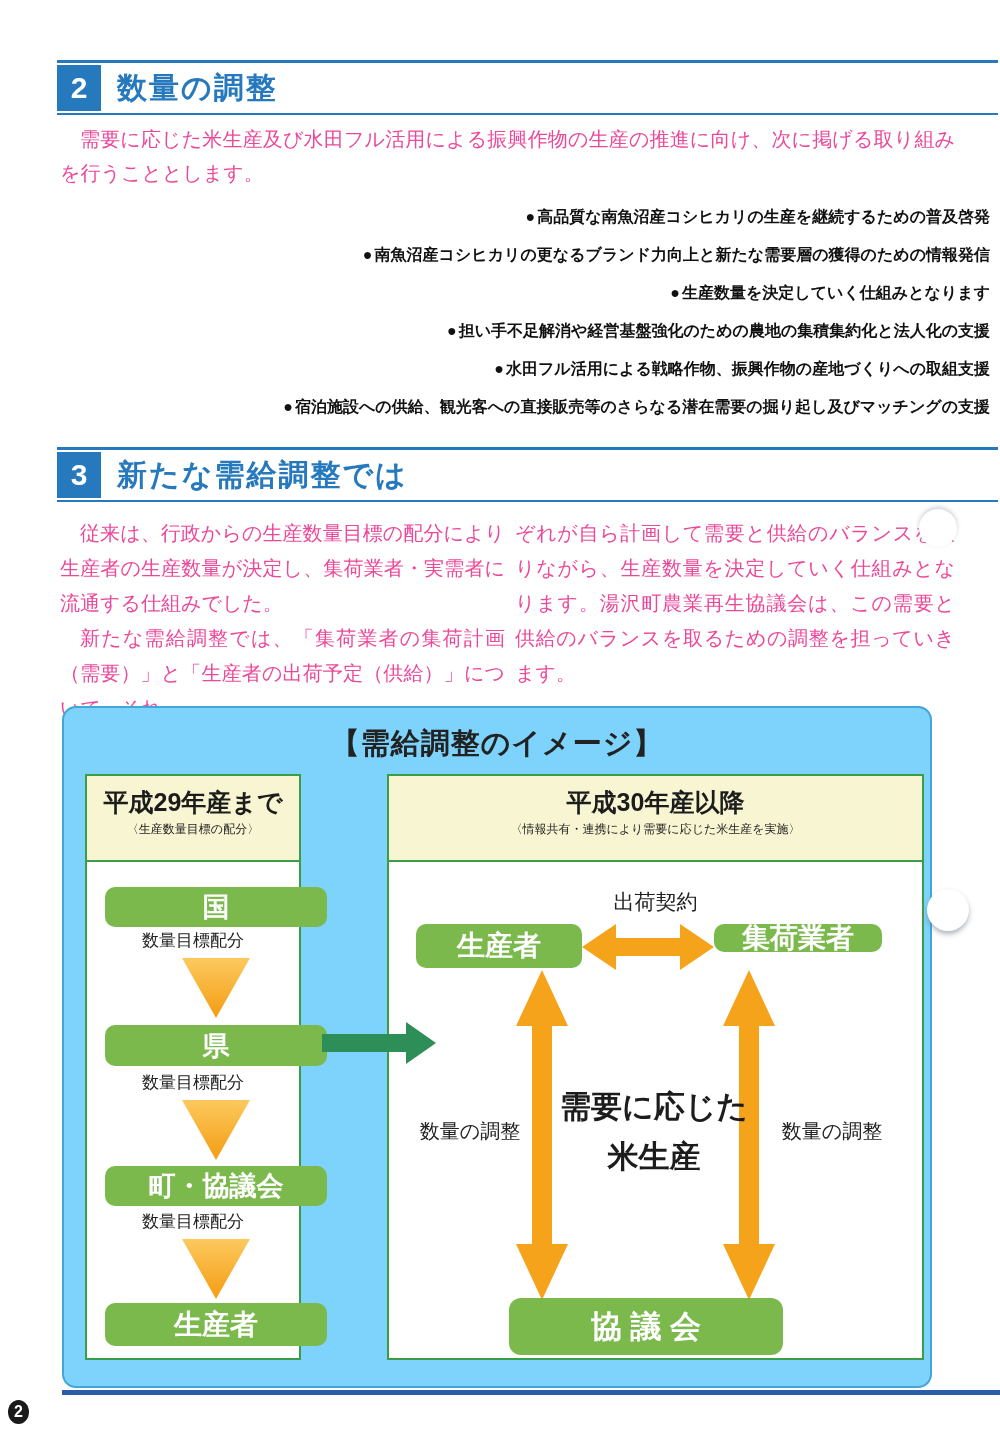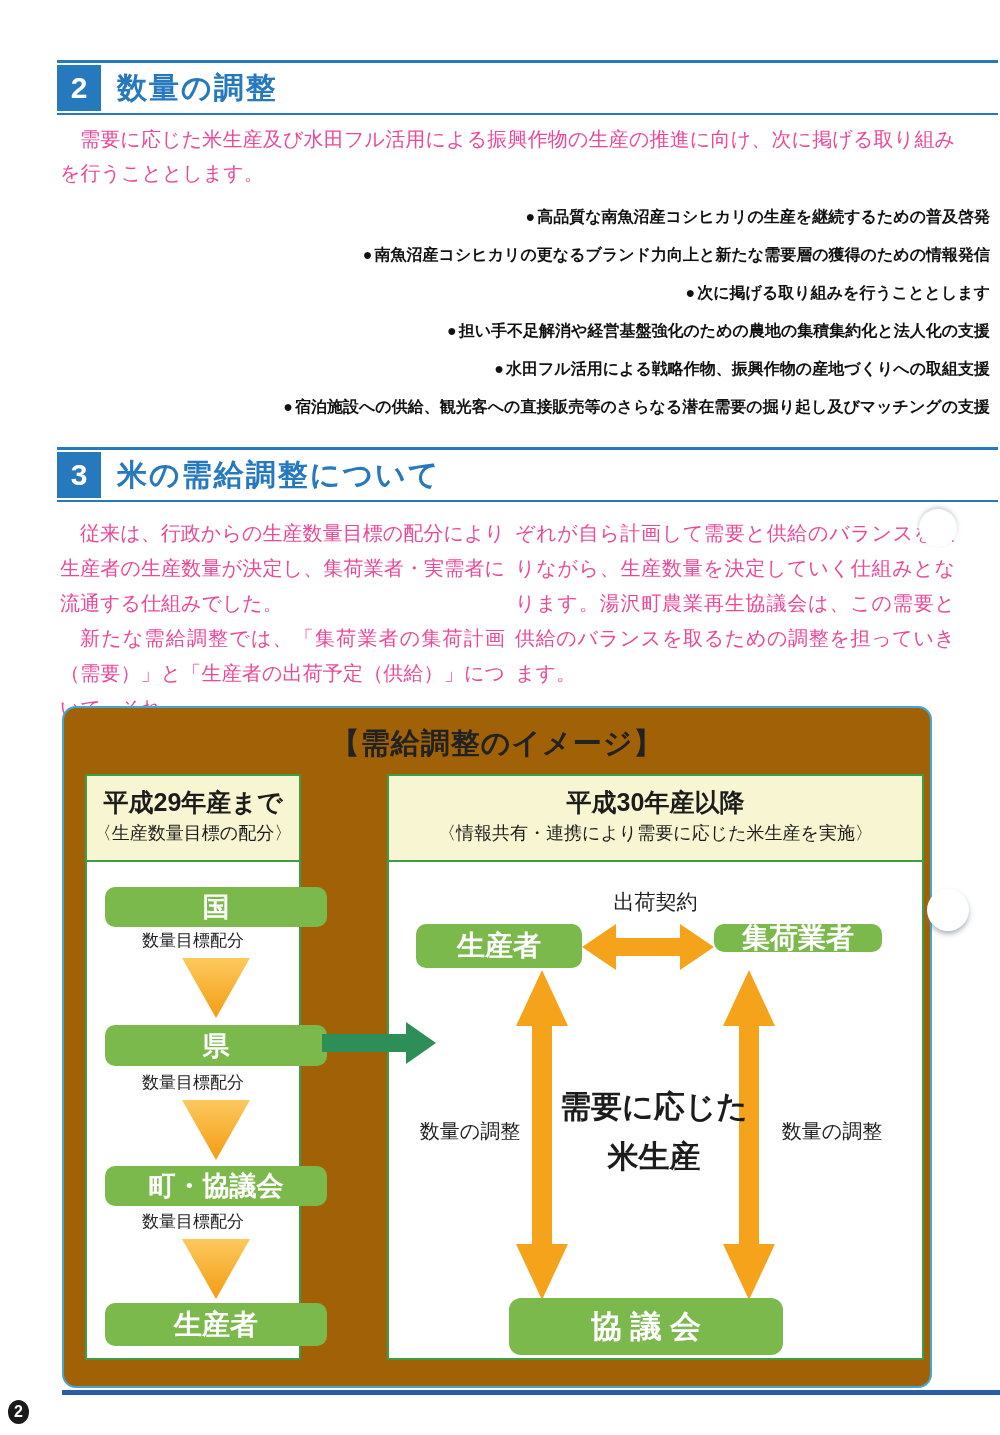--- a/index.html
+++ b/index.html
@@ -17,29 +17,29 @@
   
   .para{position:absolute;font-family:"DejaVu Serif",serif;font-size:20px;line-height:34px;color:#ec4899;
         text-align:justify;}
   .indent{text-indent:1em;}
   .col p{margin:0;text-align:justify;}
   .bullets{position:absolute;left:60px;top:198px;width:930px;list-style:none;margin:0;padding:0;}
   .bullets li{font-size:16px;font-weight:bold;color:#111;line-height:38px;white-space:nowrap;text-align:right;}
   .bullets .marker{margin-right:2px;}
 
   
-  .diagram{position:absolute;left:62px;top:706px;width:870px;height:682px;background:#a16207;
+  .diagram{position:absolute;left:62px;top:706px;width:870px;height:682px;background:#7dd3fc;
            border:2px solid #44a5d8;border-radius:14px;box-sizing:border-box;}
   .diagram-title{position:absolute;left:0;top:16px;width:100%;text-align:center;font-size:29px;
                  font-weight:bold;color:#222;letter-spacing:1px;}
   .panel{position:absolute;top:66px;height:586px;background:#fff;border:2px solid #3c9d47;box-sizing:border-box;}
   .panel-head{position:absolute;left:0;top:0;width:100%;height:86px;background:#f8f6d2;
               border-bottom:2px solid #3c9d47;box-sizing:border-box;text-align:center;}
   .panel-head .h1{font-size:25px;font-weight:bold;color:#1c1c1c;margin-top:10px;}
-  .panel-head .h2{font-size:18px;color:#1c1c1c;margin-top:2px;}
+  .panel-head .h2{font-size:12px;color:#1c1c1c;margin-top:2px;}
   .gbox{position:absolute;background:#7cb94d;color:#fff;font-weight:bold;border-radius:10px;
         display:flex;align-items:center;justify-content:center;}
   .flow-label{position:absolute;left:0;width:100%;text-align:center;font-size:17px;color:#222;}
   .tri{position:absolute;width:68px;height:60px;background:linear-gradient(to bottom,#fcc95e,#f49c13);
        clip-path:polygon(0 0,100% 0,50% 100%);}
   .adjust-label{position:absolute;font-size:20px;color:#222;text-align:center;}
   .center-text{position:absolute;text-align:center;font-size:31px;font-weight:bold;color:#1c1c1c;line-height:50px;}
   .svg-abs{position:absolute;}
 
   
@@ -60,30 +60,30 @@
       <div class="sec-num">2</div>
       <div class="sec-title">数量の調整</div>
     </div>
   </div>
 
   <p class="para indent" style="left:60px;top:122px;width:895px;margin:0;">需要に応じた米生産及び水田フル活用による振興作物の生産の推進に向け、次に掲げる取り組みを行うこととします。</p>
 
   <ul class="bullets">
     <li><span class="marker">●</span><span>高品質な南魚沼産コシヒカリの生産を継続するための普及啓発</span></li>
     <li><span class="marker">●</span><span>南魚沼産コシヒカリの更なるブランド力向上と新たな需要層の獲得のための情報発信</span></li>
-    <li><span class="marker">●</span><span>次に掲げる取り組みを行うこととします</span></li>
+    <li><span class="marker">●</span><span>生産数量を決定していく仕組みとなります</span></li>
     <li><span class="marker">●</span><span>担い手不足解消や経営基盤強化のための農地の集積集約化と法人化の支援</span></li>
     <li><span class="marker">●</span><span>水田フル活用による戦略作物、振興作物の産地づくりへの取組支援</span></li>
     <li><span class="marker">●</span><span>宿泊施設への供給、観光客への直接販売等のさらなる潜在需要の掘り起し及びマッチングの支援</span></li>
   </ul>
 
   <div class="sec-header" style="top:447px;">
     <div class="sec-row">
       <div class="sec-num">3</div>
-      <div class="sec-title">米の需給調整について</div>
+      <div class="sec-title">新たな需給調整では</div>
     </div>
   </div>
 
   <div class="para col" style="left:60px;top:516px;width:445px;line-height:35px;">
     <p class="indent">従来は、行政からの生産数量目標の配分により生産者の生産数量が決定し、集荷業者・実需者に流通する仕組みでした。</p>
     <p class="indent">新たな需給調整では、「集荷業者の集荷計画（需要）」と「生産者の出荷予定（供給）」について、それ</p>
   </div>
   <div class="para col" style="left:515px;top:516px;width:440px;line-height:35px;">
     <p>ぞれが自ら計画して需要と供給のバランスを取りながら、生産数量を決定していく仕組みとなります。湯沢町農業再生協議会は、この需要と供給のバランスを取るための調整を担っていきます。</p>
   </div>

